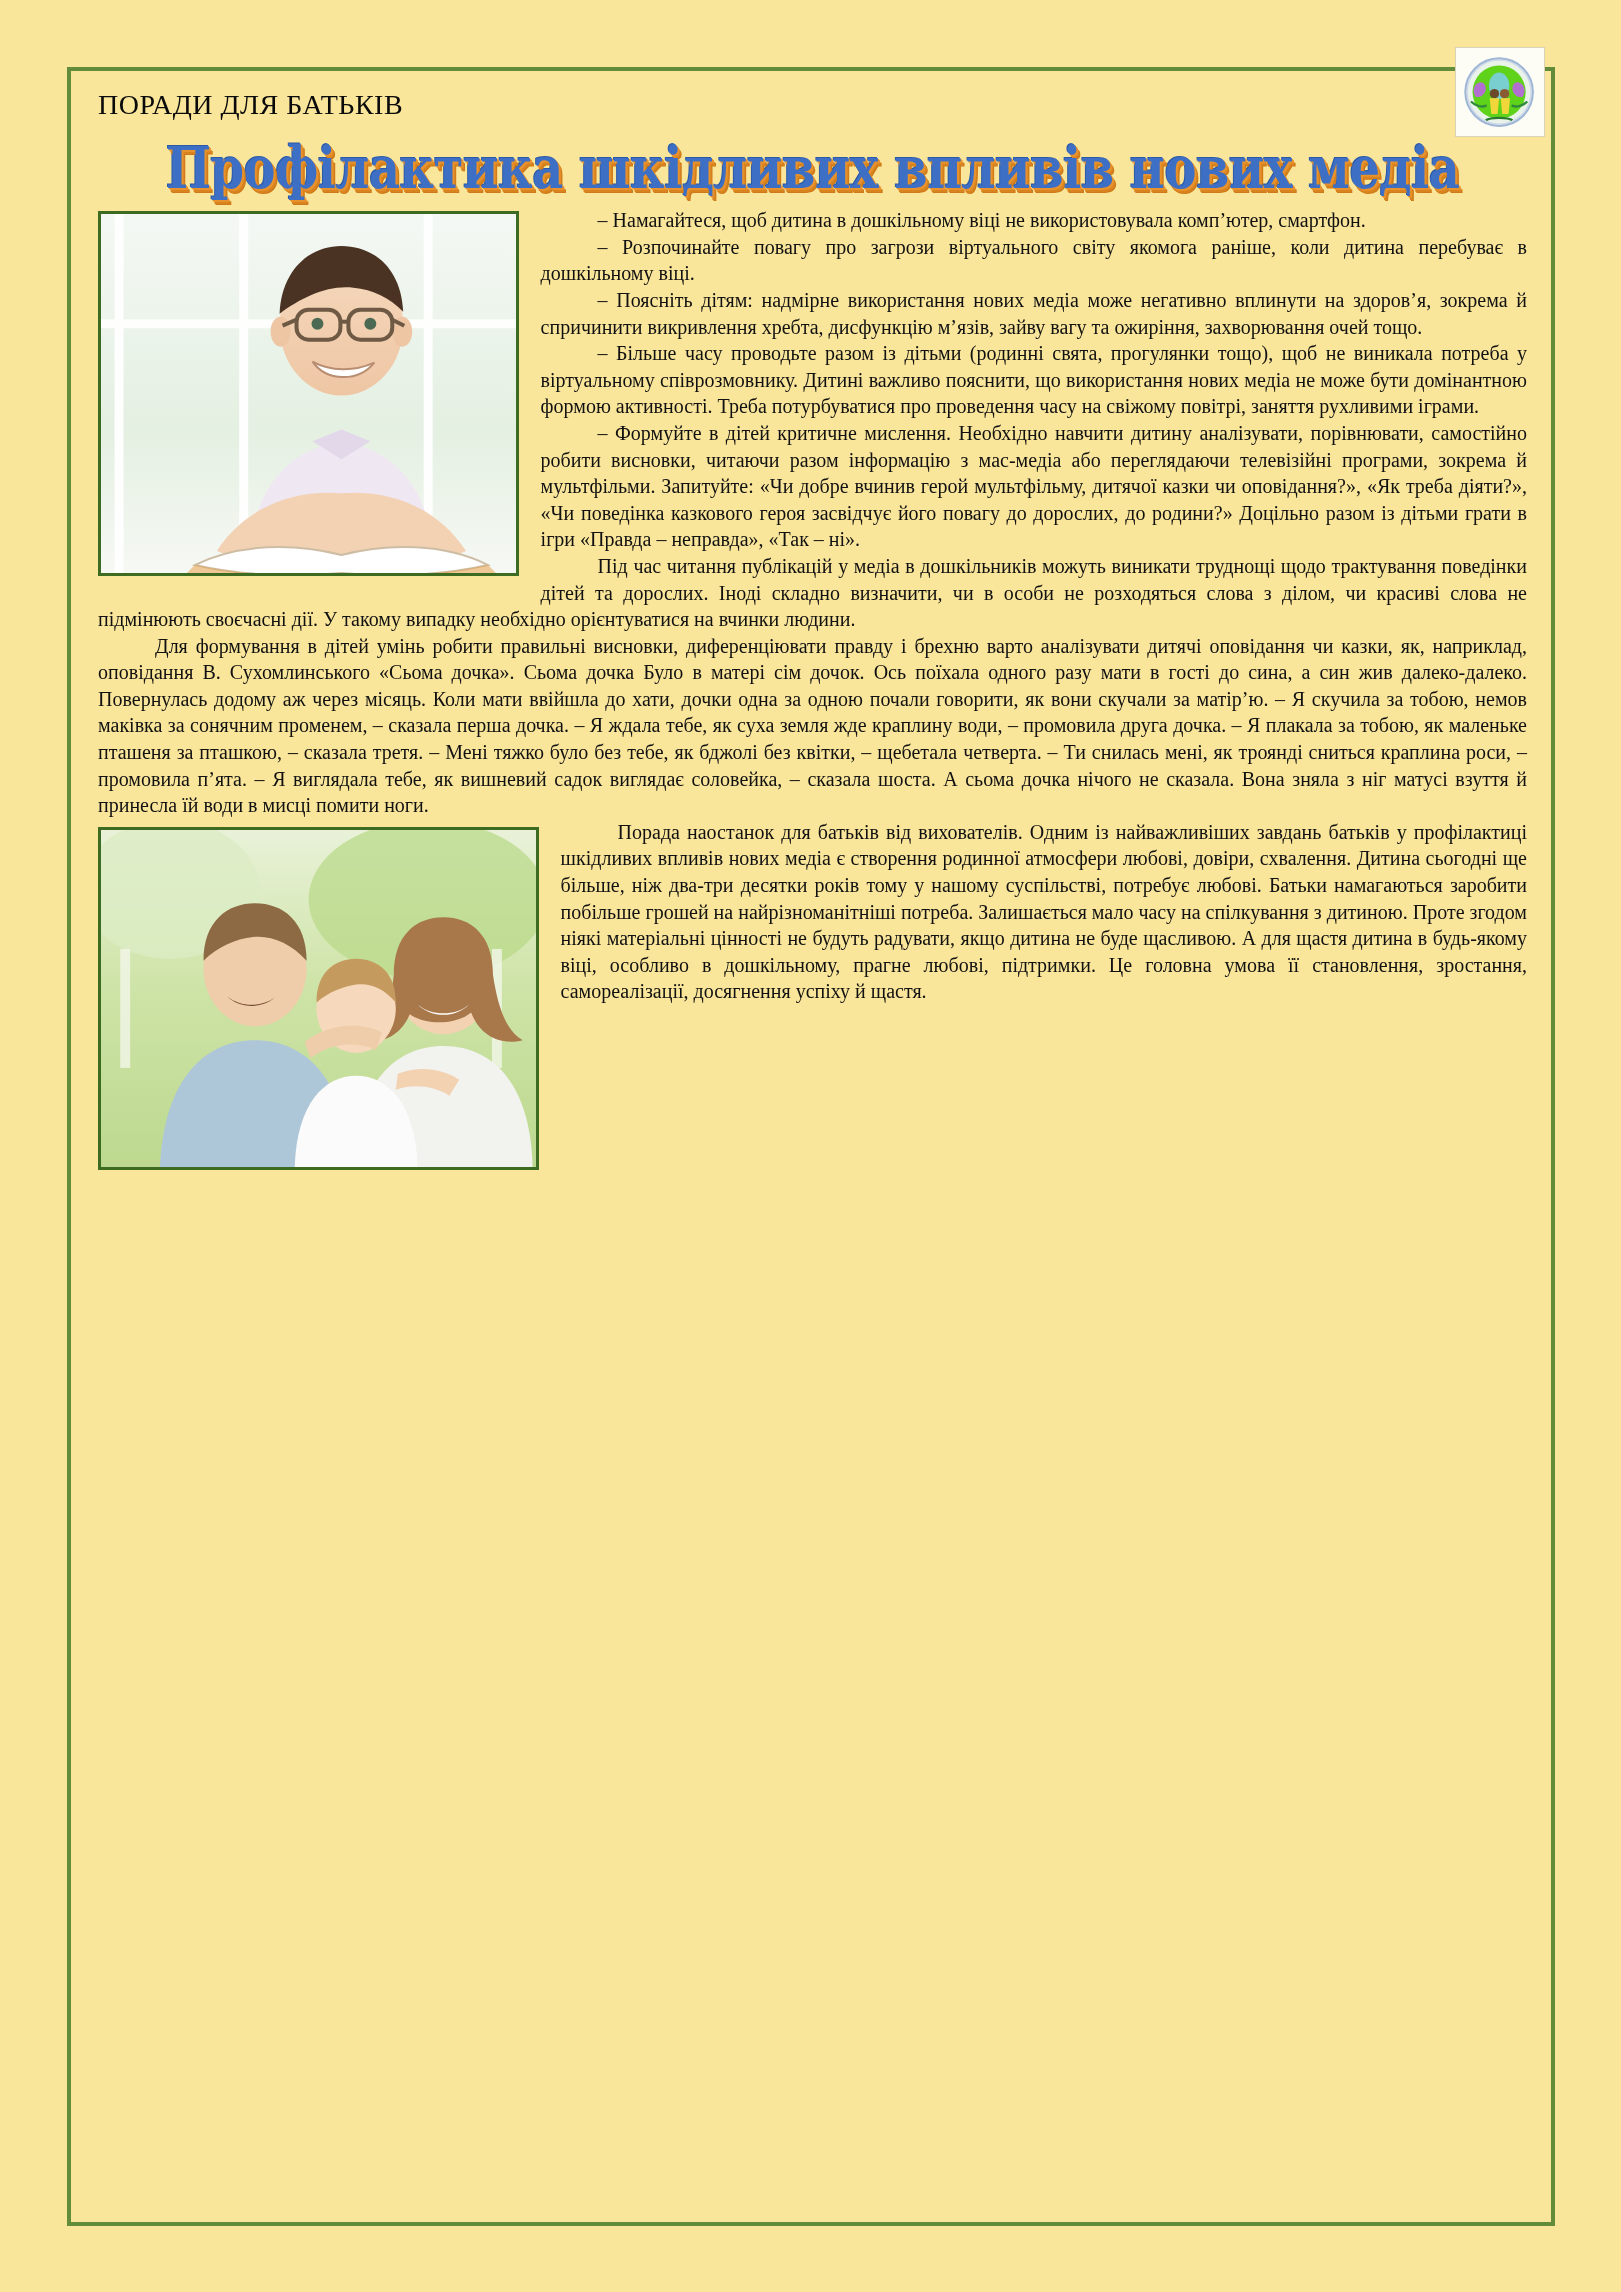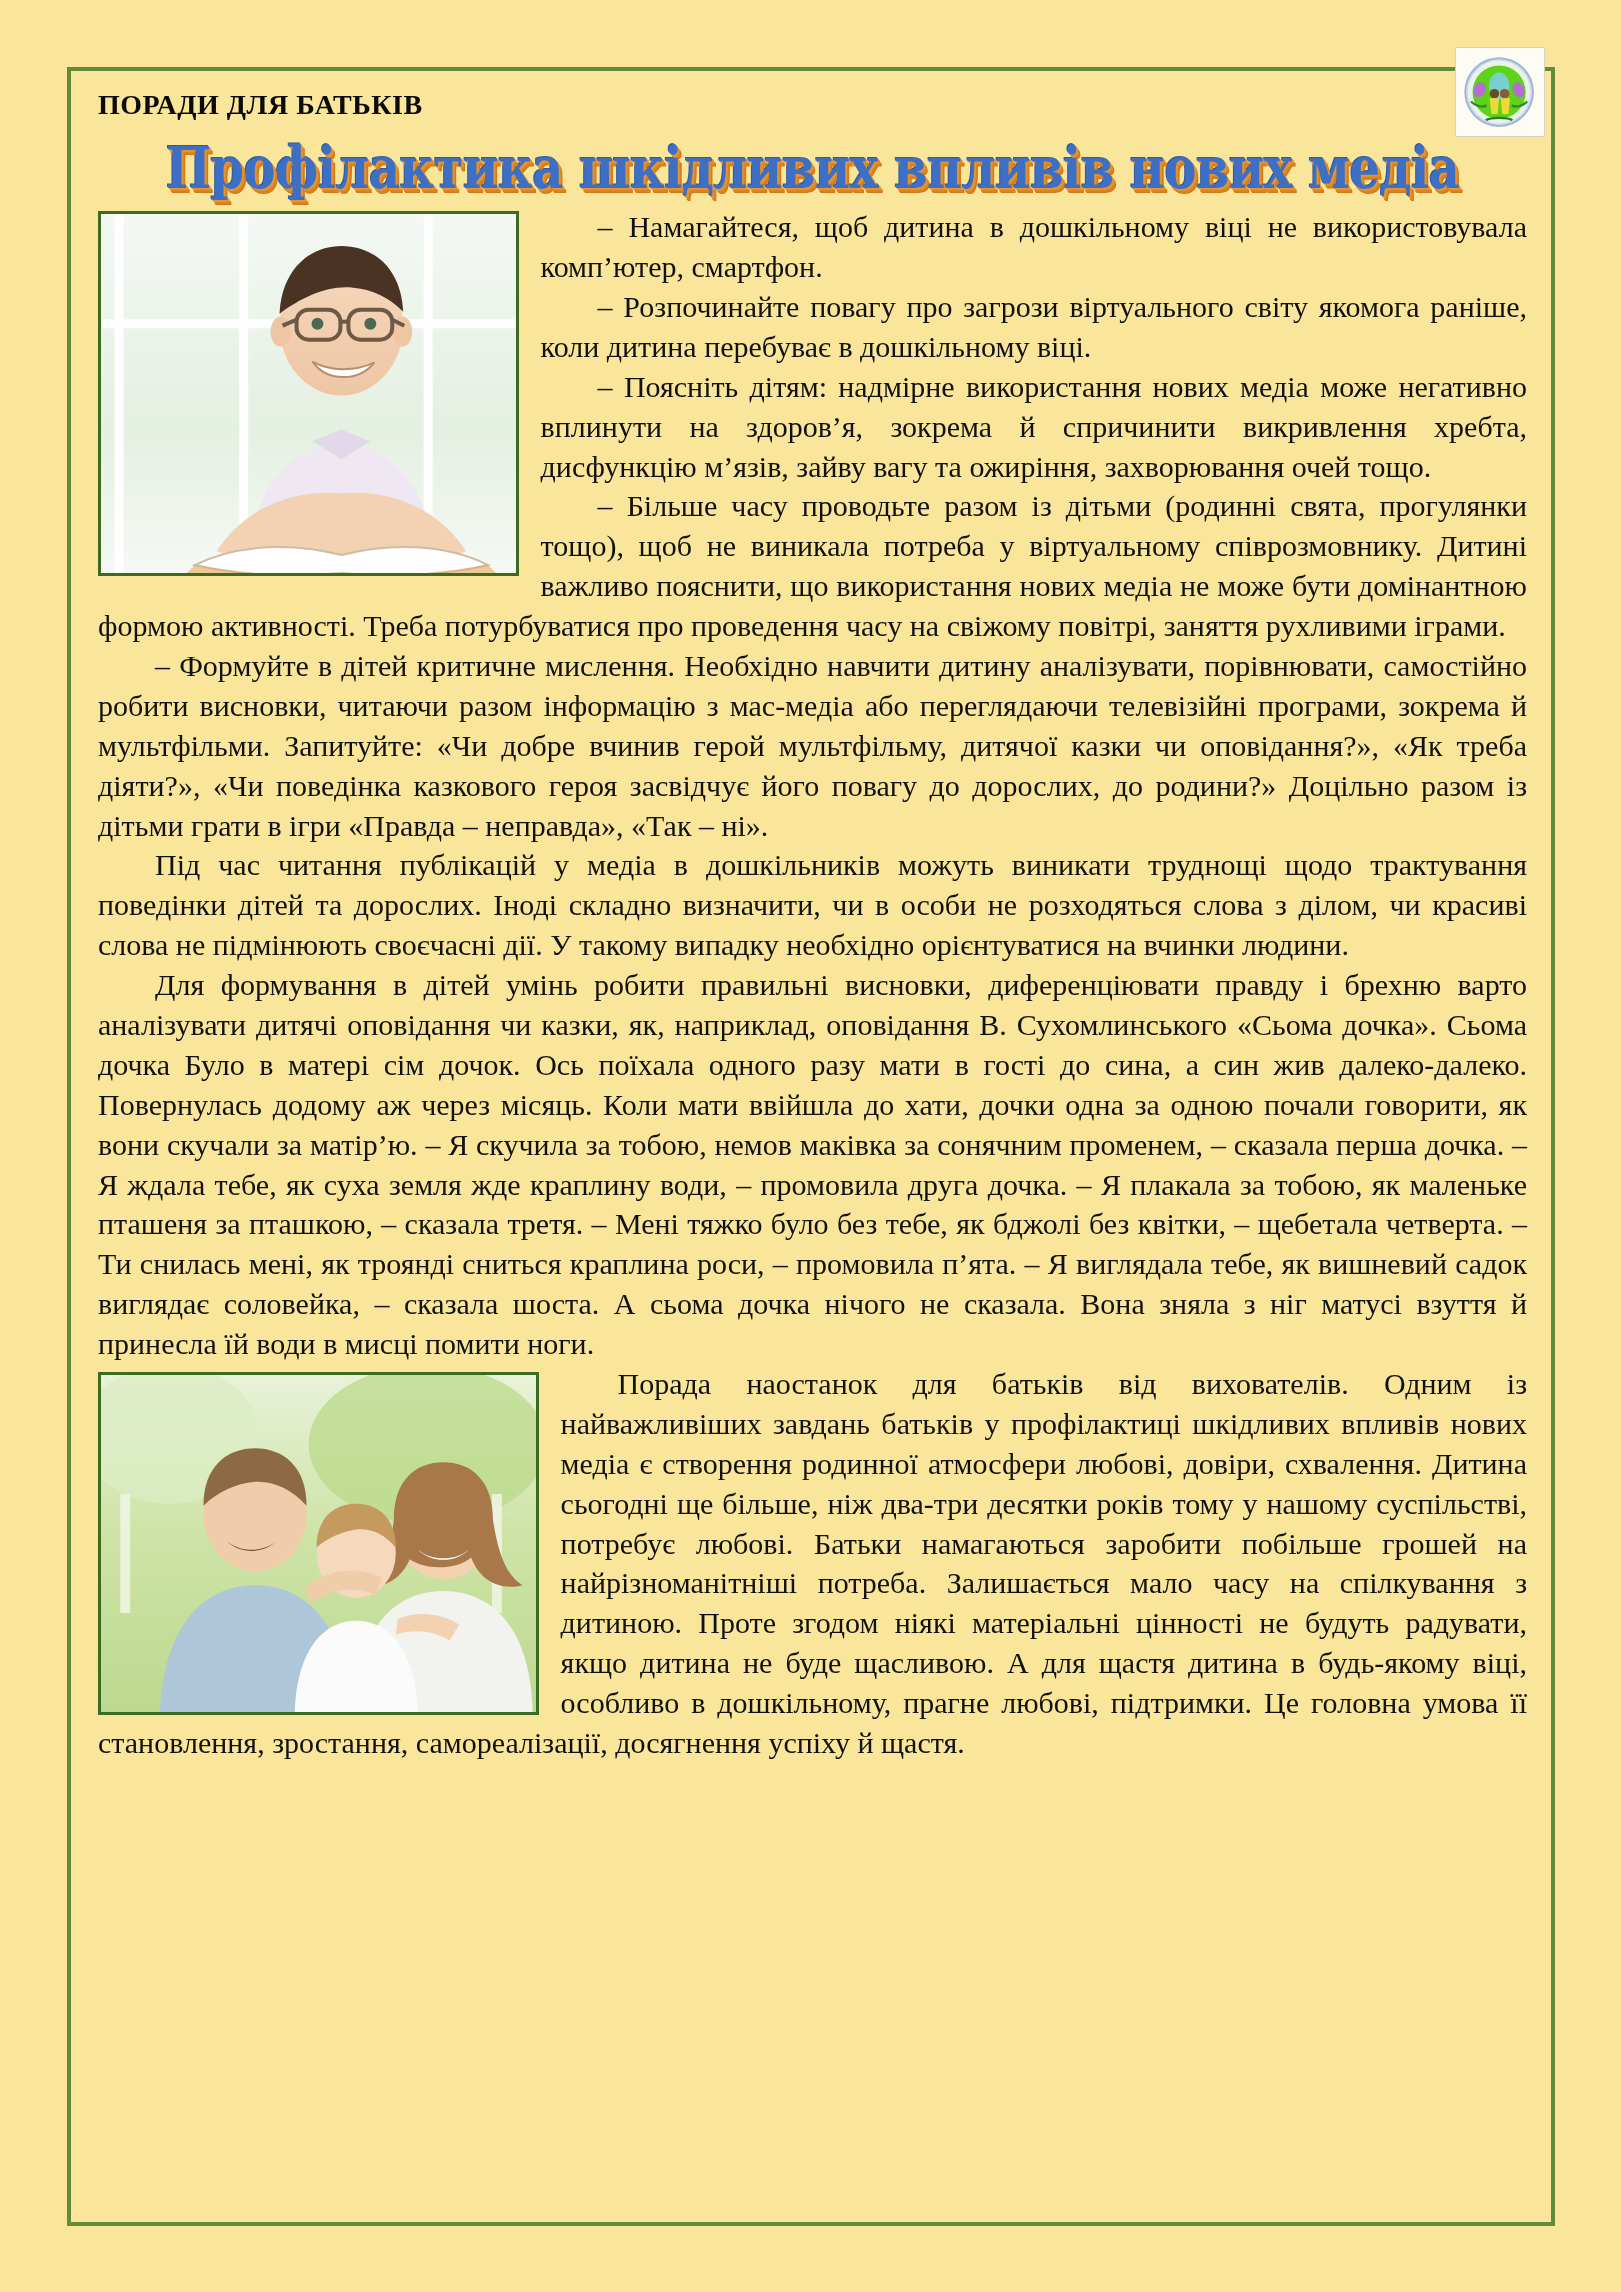--- a/index.html
+++ b/index.html
@@ -38,21 +38,21 @@
     position: absolute;
     left: 98px;
     top: 90px;
     width: 1429px;
     height: 2117px;
   }
 
   
   .kicker {
     font-family: "Liberation Serif", "DejaVu Serif", serif;
-    font-weight: bold;
+    font-weight: normal;
     font-size: 28px;
     letter-spacing: 0.5px;
     color: #0a0a0a;
     margin: 0 0 12px 0;
     line-height: 1.1;
   }
 
   .logo {
     position: absolute;
     right: -17.6px;
@@ -87,21 +87,21 @@
        2px  2px 0 #e8922d,
        2.9px  2.9px 0 #d9831f,
        3.9px  3.9px 0 #cf7a18,
       -1px -1px 0 #2b5aa8;
     white-space: nowrap;
   }
 
   
   .body-text {
     font-family: "Liberation Serif", "DejaVu Serif", serif;
-    font-size: 30px;
+    font-size: 20px;
     line-height: 1.33;
     color: #111;
     text-align: justify;
     text-justify: inter-word;
     hyphens: none;
   }
   .body-text p {
     margin: 0;
     text-indent: 57px;
   }

